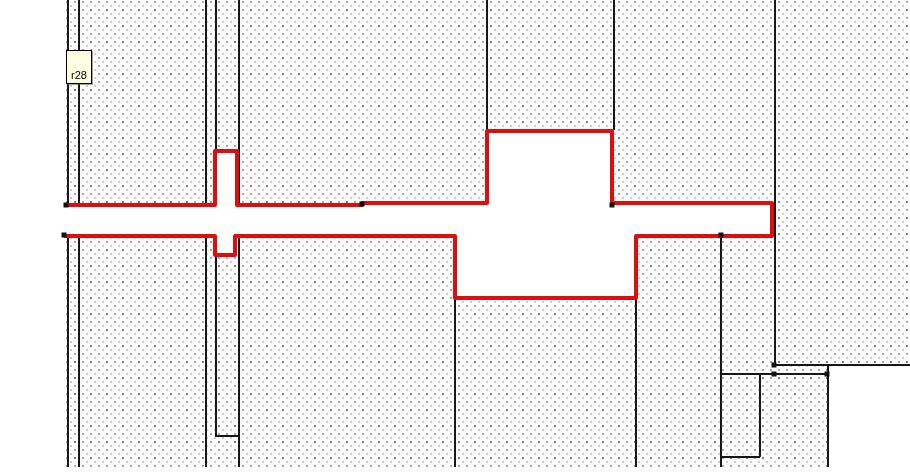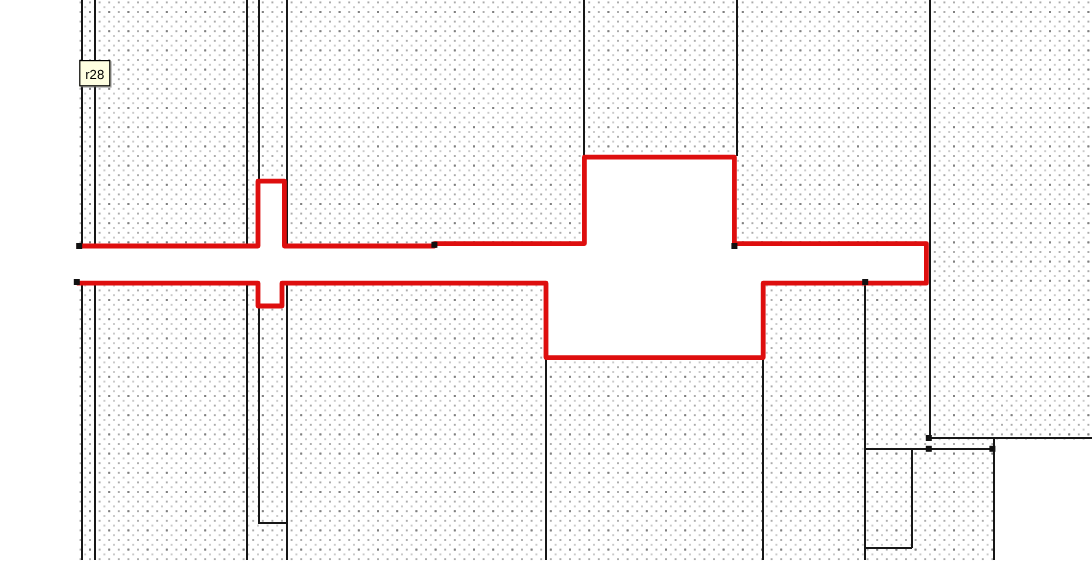--- a/index.html
+++ b/index.html
@@ -35,21 +35,21 @@
     left: 0;
     top: 0;
   }
   
   #room-tooltip {
     position: absolute;
     left: 66px;
     top: 50px;
     min-width: 14px;
     height: 13px;
-    padding: 6px 4px 1px 4px;
+    padding: 18px 4px 1px 4px;
     background: #ffffe1;
     border: 1px solid #000000;
     box-shadow: 1px 1px 0 rgba(90,90,90,0.55);
     font-size: 11px;
     line-height: 13px;
     color: #000000;
     z-index: 5;
     white-space: nowrap;
   }
 </style>

